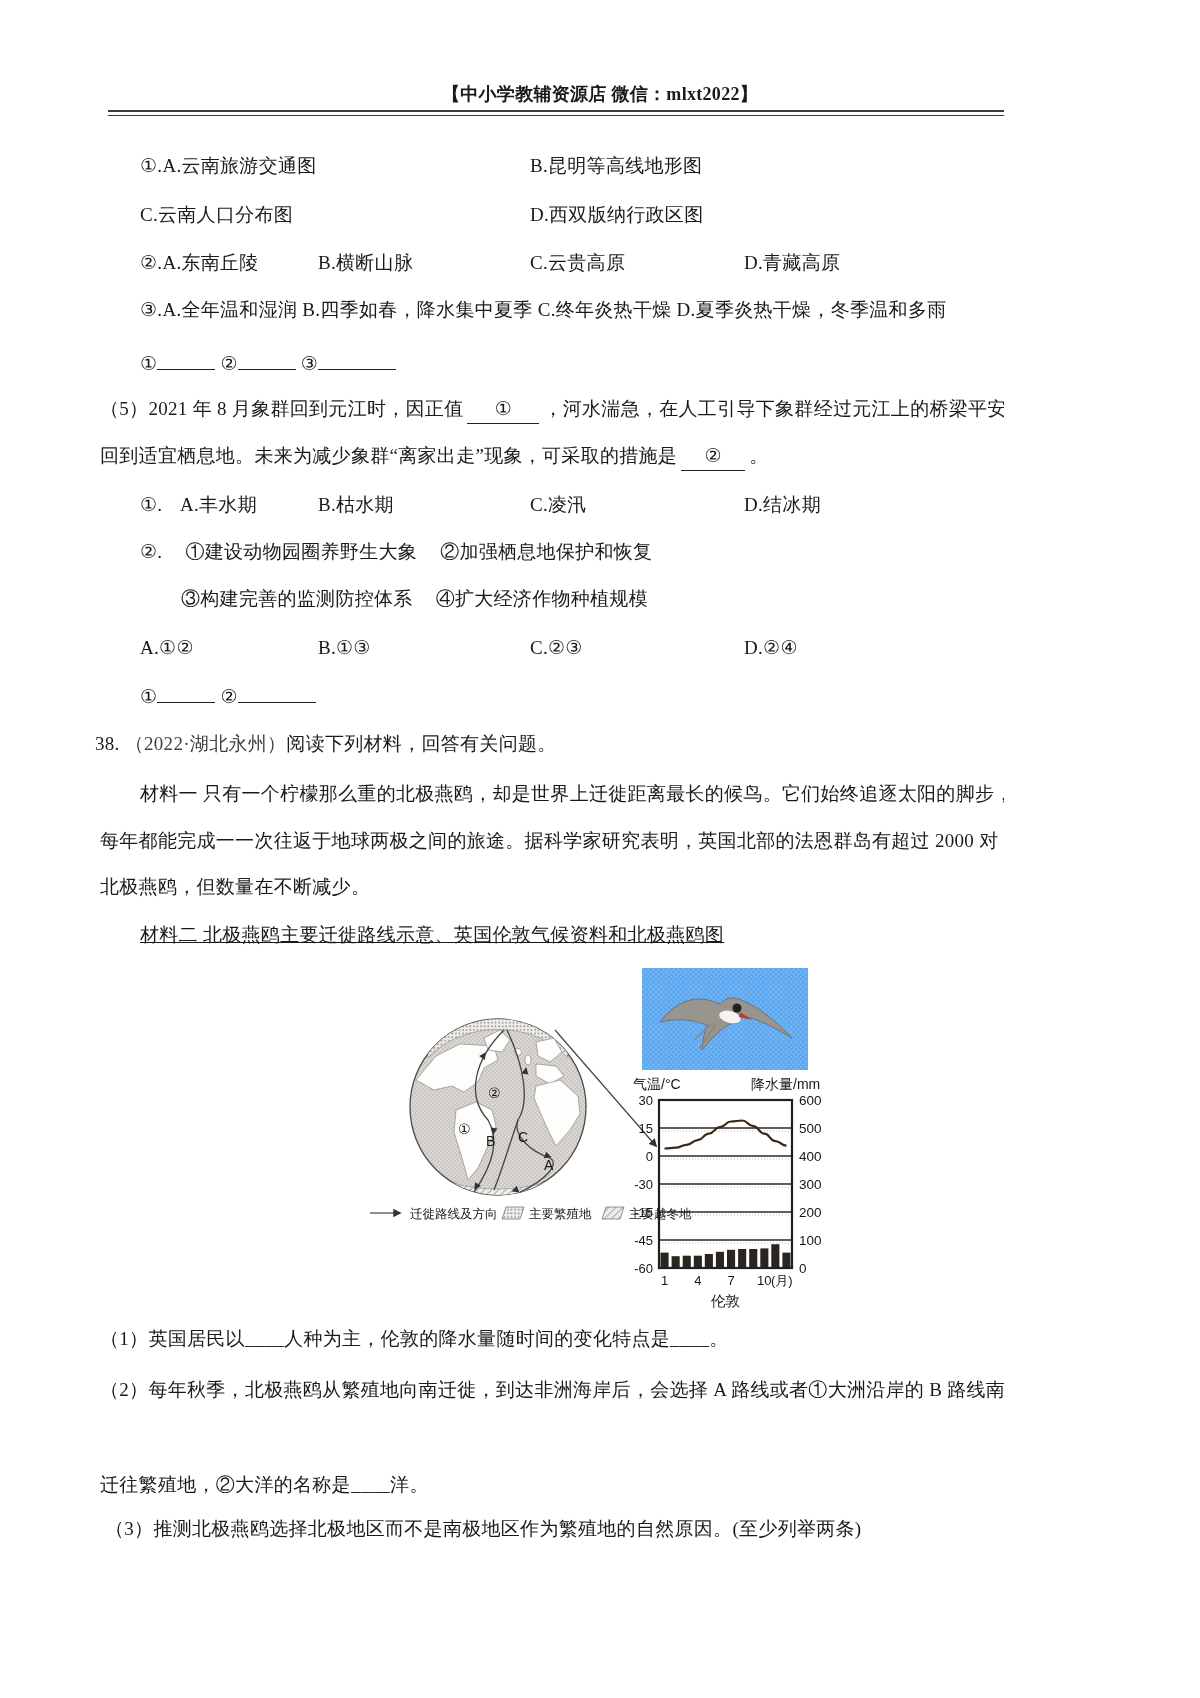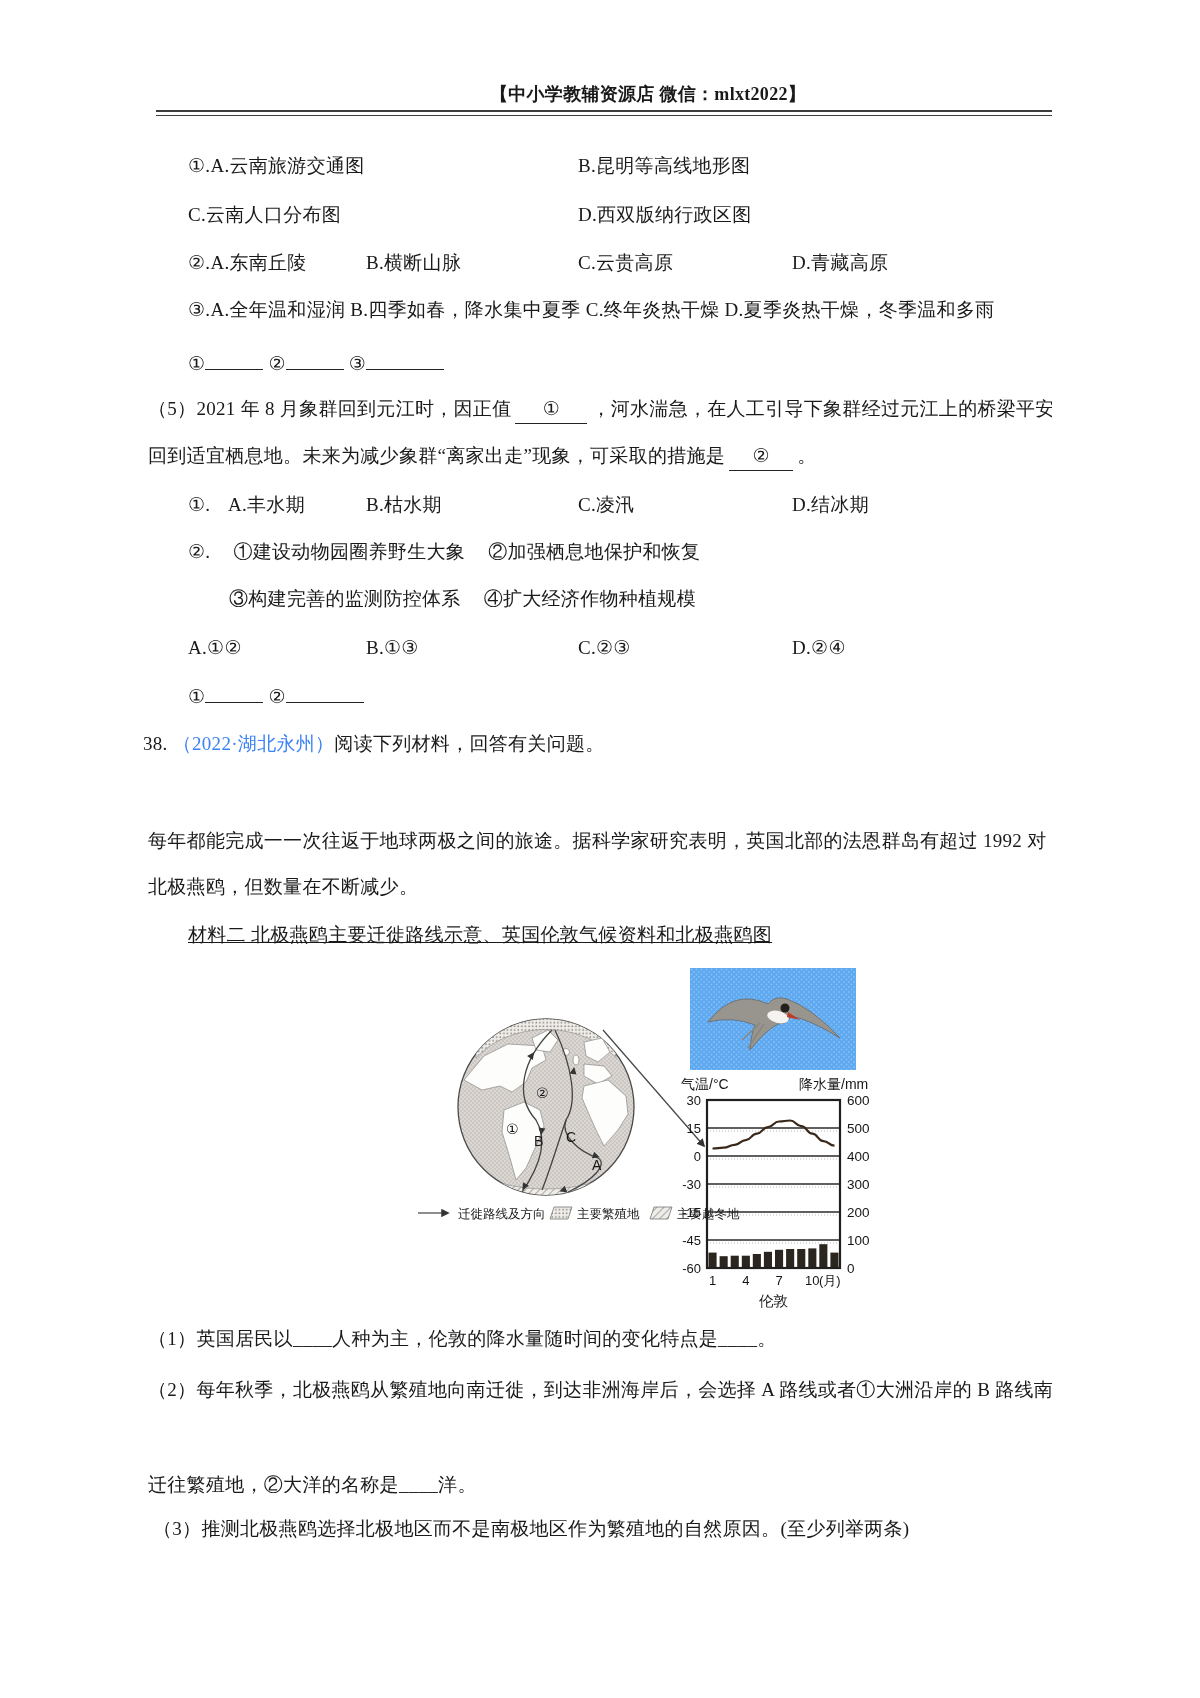--- a/index.html
+++ b/index.html
@@ -1,23 +1,23 @@
 <!DOCTYPE html>
 <html><head>
 <meta charset="utf-8">
 <style>
   html,body{margin:0;padding:0;background:#fff;}
   #page{position:relative;width:1004px;height:1698px;background:#ffffff;overflow:hidden;
-        font-family:"Liberation Serif","DejaVu Serif",serif;color:#1a1a1a;margin-left:48px;}
+        font-family:"Liberation Serif","DejaVu Serif",serif;color:#1a1a1a;}
   .line{position:absolute;white-space:nowrap;font-size:19px;line-height:28px;letter-spacing:.3px;}
   .cell{position:absolute;white-space:nowrap;}
   .hdr{font-size:18px;font-weight:600;}
   .rule{position:absolute;left:108px;top:110px;width:985px;height:3px;
         border-top:2px solid #3d3d3d;border-bottom:1px solid #3d3d3d;}
-  .blue{color:#3b82f6;}
+  .blue{color:#404040;}
   .uline{display:inline-block;border-bottom:1.6px solid #222;height:1em;vertical-align:baseline;}
   .w58{width:58px}.w64{width:64px}.w72{width:72px}.w78{width:78px}
   .ub{display:inline-block;border-bottom:1.6px solid #222;text-align:center;margin:0 4px;}
   .gap{display:inline-block;width:18px;}
   svg text{fill:#161616;font-family:"Liberation Sans","DejaVu Sans",sans-serif;}
   .figwrap{position:absolute;left:330px;top:950px;}
 </style>
 </head>
 <body>
 
@@ -78,21 +78,22 @@
   </div>
   <div class="line" style="left:140px;top:683px;">
     <span>①</span><span class="uline w58"></span>
     <span>②</span><span class="uline w78"></span>
   </div>
 
   <div class="line" style="left:95px;top:730px;">
     <span>38.</span>
     <span class="blue">（2022·湖北永州）</span><span>阅读下列材料，回答有关问题。</span>
   </div>
-  <div class="line" style="left:100px;top:827px;">每年都能完成一一次往返于地球两极之间的旅途。据科学家研究表明，英国北部的法恩群岛有超过 1992 对</div>
+  <div class="line" style="left:140px;top:780px;">材料一 只有一个柠檬那么重的北极燕鸥，却是世界上迁徙距离最长的候鸟。它们始终追逐太阳的脚步，</div>
+  <div class="line" style="left:100px;top:827px;">每年都能完成一一次往返于地球两极之间的旅途。据科学家研究表明，英国北部的法恩群岛有超过 2000 对</div>
   <div class="line" style="left:100px;top:873px;">北极燕鸥，但数量在不断减少。</div>
   <div class="line" style="left:140px;top:921px;text-decoration:underline;">材料二 北极燕鸥主要迁徙路线示意、英国伦敦气候资料和北极燕鸥图</div>
 
   <div class="figwrap">
   <svg width="670" height="380" viewBox="0 0 670 380">
     <defs>
       <pattern id="oceandots" width="4" height="4" patternUnits="userSpaceOnUse">
         <rect width="4" height="4" fill="#dbd8d4"></rect>
         <circle cx="1" cy="1" r="0.7" fill="#b1aba5"></circle>
             <circle cx="3" cy="3" r="0.7" fill="#b1aba5"></circle>

